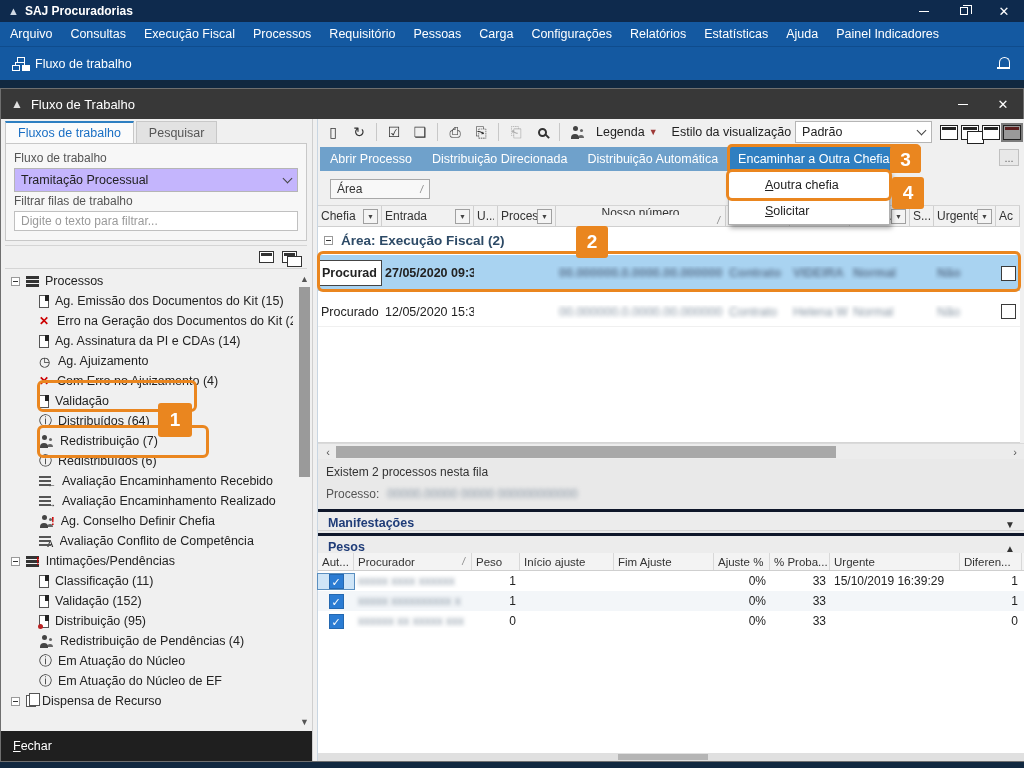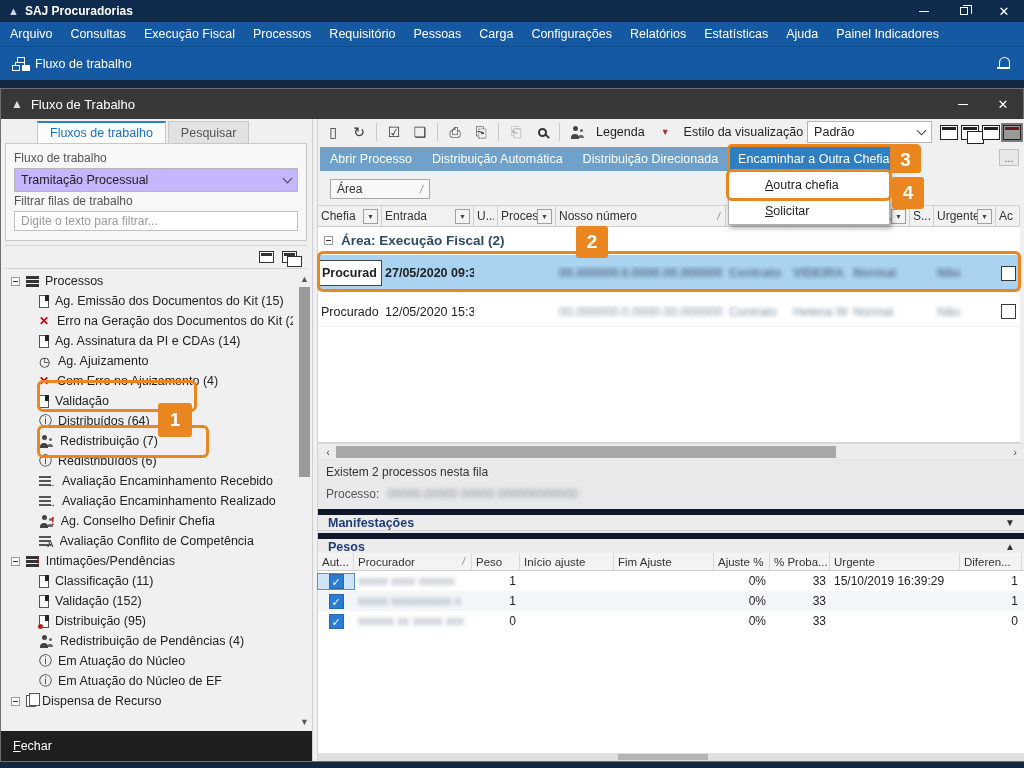--- a/index.html
+++ b/index.html
@@ -37,21 +37,21 @@
 
   
   .window{position:absolute;left:0;top:88px;width:1024px;height:674px;background:#f0f0f0;border:1px solid #6f6f6f;}
   .win-titlebar{height:30px;background:#383838;display:flex;align-items:center;color:#fff;}
   .win-titlebar .logo{margin:0 8px 0 10px;color:#e0e0e0;font-size:12px;}
   .win-titlebar .title{font-size:13px;}
   .win-body{position:relative;height:642px;}
 
   
   .left-panel{position:absolute;left:0;top:0;width:312px;height:642px;background:#f0f0f0;border-right:1px solid #cfcfcf;}
-  .tabs{position:absolute;left:4px;top:2px;height:22px;display:flex;margin-left:32px;}
+  .tabs{position:absolute;left:4px;top:2px;height:22px;display:flex;}
   .tab{padding:3px 12px 0 12px;font-size:12.5px;border:1px solid #c8c8c8;border-bottom:none;margin-right:2px;}
   .tab.active{background:#fbfbfb;color:#1a6fc4;border-top:2px solid #2e7fc1;}
   .tab.inactive{background:#e2e2e2;color:#555;padding-top:4px;}
   .filter-box{position:absolute;left:4px;top:24px;width:302px;height:98px;background:#f7f7f7;border:1px solid #c8c8c8;padding:5px 8px;}
   .flabel{color:#555;font-size:12px;margin:2px 0 3px 0;}
   .fselect{height:24px;background:#c4b5fd;border:1px solid #b5b5b5;display:flex;align-items:center;padding:0 6px;font-size:12.5px;color:#222;}
   .fselect .chev{margin-left:auto;}
   .chev{width:7px;height:7px;border-right:1.6px solid #444;border-bottom:1.6px solid #444;transform:rotate(45deg);display:inline-block;margin-top:-3px;}
   .finput{height:20px;background:#fff;border:1px solid #c0c0c0;display:flex;align-items:center;padding:0 6px;color:#9a9a9a;font-size:12px;}
   .minibar{position:absolute;left:4px;top:126px;width:302px;height:24px;border-top:1px solid #d5d5d5;border-bottom:1px solid #d5d5d5;display:flex;align-items:center;justify-content:flex-end;gap:8px;padding-right:10px;background:#f0f0f0;}
@@ -93,21 +93,21 @@
   .fechar-bar{position:absolute;left:0;top:-18px;width:311px;height:30px;background:#1f1f1f;color:#fff;display:flex;align-items:center;padding-left:12px;font-size:12.5px;}
 
   
   .right-panel{position:absolute;left:316px;top:0;width:707px;height:642px;background:#f0f0f0;border-left:1px solid #c9d6e2;}
   .vtoolbar{position:absolute;left:0;top:0;width:707px;height:26px;display:flex;align-items:center;gap:4px;padding:0 4px;}
   .tbi{width:22px;height:22px;display:flex;align-items:center;justify-content:center;font-size:14px;color:#333;}
   .tbi.dis{color:#aaa;}
   .vsep{width:1px;height:18px;background:#c8c8c8;margin:0 2px;}
   .mag{position:relative;width:9px;height:9px;border:2px solid #333;border-radius:50%;}
   .mag::after{content:"";position:absolute;width:6px;height:2px;background:#333;transform:rotate(45deg);right:-5px;bottom:-2px;}
-  .legend{display:flex;align-items:center;gap:16px;margin-left:4px;font-size:12.5px;color:#222;}
+  .legend{display:flex;align-items:center;gap:4px;margin-left:4px;font-size:12.5px;color:#222;}
   .legend .dda{color:#9e3a38;font-size:9px;}
   .style-label{margin-left:10px;color:#222;font-size:12.5px;}
   .style-combo{flex:1;max-width:296px;height:22px;background:#fff;border:1px solid #b5b5b5;display:flex;align-items:center;padding:0 6px;font-size:12.5px;}
   .style-combo .chev{margin-left:auto;}
   .winlays{display:flex;align-items:center;gap:3px;margin-left:4px;}
   .lay2{width:18px;height:15px;border:1px solid #222;background:#fff;position:relative;}
   .lay2::before{content:"";position:absolute;left:1px;top:1px;right:1px;height:3px;background:#222;}
   .lay2.casc::after{content:"";position:absolute;left:5px;top:5px;width:15px;height:11px;border:1px solid #222;background:#fff;}
   .lay2.pressed{background:#9a9a9a;outline:2px solid #7c7c7c;}
   .lay2.pressed::before{background:#5b1f1f;}
@@ -147,22 +147,22 @@
   .cbx{width:15px;height:15px;border:1.5px solid #3a3a3a;background:#fff;margin:0 auto;}
 
   .grid-hscroll{position:absolute;left:0;top:324px;width:707px;height:16px;background:#ececec;border-top:1px solid #dadada;}
   .grid-hscroll .lt,.grid-hscroll .rt{position:absolute;top:1px;width:16px;height:14px;color:#555;font-size:11px;display:flex;align-items:center;justify-content:center;}
   .grid-hscroll .lt{left:2px;} .grid-hscroll .rt{right:2px;}
   .grid-hscroll .thumb{position:absolute;left:18px;top:2px;width:500px;height:12px;background:#a8a8a8;}
 
   .lower{position:absolute;left:0;top:340px;width:707px;height:302px;background:#e9e9e9;}
   .statline{padding:6px 0 0 8px;color:#333;font-size:12px;}
   .procline{padding:8px 0 0 8px;color:#555;font-size:12px;display:flex;gap:8px;align-items:center;}
-  .secbar{height:22px;margin-top:8px;border-top:6px solid #0f172a;border-bottom:1px solid #d5d5d5;background:#ececec;
-    display:flex;align-items:center;padding:0 10px;}
+  .secbar{height:22px;margin-top:8px;border-top:3px solid #0f172a;border-bottom:1px solid #d5d5d5;background:#ececec;
+    display:flex;align-items:flex-end;padding:0 10px;}
   .secbar .sname{color:#1f3c78;font-weight:bold;font-size:12.5px;}
   .secbar .schev{margin-left:auto;color:#333;font-size:10px;}
   .secbar.pesos{margin-top:2px;}
 
   .ptable{position:absolute;left:0;top:434px;width:706px;height:200px;background:#fff;}
   .phdr{display:flex;height:18px;background:#f3f3f3;border-bottom:1px solid #cfcfcf;}
   .phc{display:flex;align-items:center;border-right:1px solid #d8d8d8;padding:0 4px;font-size:11.5px;color:#333;overflow:hidden;white-space:nowrap;}
   .prow{display:flex;height:20px;align-items:center;}
   .prow.alt{background:#f3f6f9;}
   .pcell{padding:0 4px;font-size:12px;color:#222;overflow:hidden;white-space:nowrap;display:flex;align-items:center;}
@@ -460,22 +460,22 @@
             </span>
             <span class="winlays">
               <span class="lay2"></span>
               <span class="lay2 casc"></span>
               <span class="lay2"></span>
               <span class="lay2 pressed"></span>
             </span>
           </div>
         <div class="actionrow" id="actionrow">
             <div class="abtn">Abrir Processo</div>
+            <div class="abtn">Distribuição Direcionada</div>
             <div class="abtn">Distribuição Automática</div>
-            <div class="abtn">Distribuição Direcionada</div>
             <div class="fwd">
               <span class="flab">Encaminhar a Outra Chefia</span>
               <span class="farrow">▼</span>
             </div>
           </div>
         <div class="more-btn">...</div>
 
         <div class="groupband">
           <div class="areachip">
             <span>Área</span>
@@ -492,21 +492,21 @@
               <span class="hl">Entrada</span>
               <span class="ddbox">▼</span>
             </div>
             <div class="hcell" style="width: 24px;">
               <span class="hl">U...</span>
             </div>
             <div class="hcell" style="width: 58px;">
               <span class="hl">Proces...</span>
               <span class="ddbox">▼</span>
             </div>
-            <div class="hcell" style="width: 170px;">
+            <div class="hcell" style="width: 170px; flex-direction: column;">
               <span class="hl">Nosso número</span>
               <span class="hsort">/</span>
             </div>
             <div class="hcell" style="width: 64px;">
               <span class="hl">Assunt...</span>
               <span class="ddbox">▼</span>
             </div>
             <div class="hcell" style="width: 60px;">
               <span class="hl">Parte I...</span>
               <span class="ddbox">▼</span>

